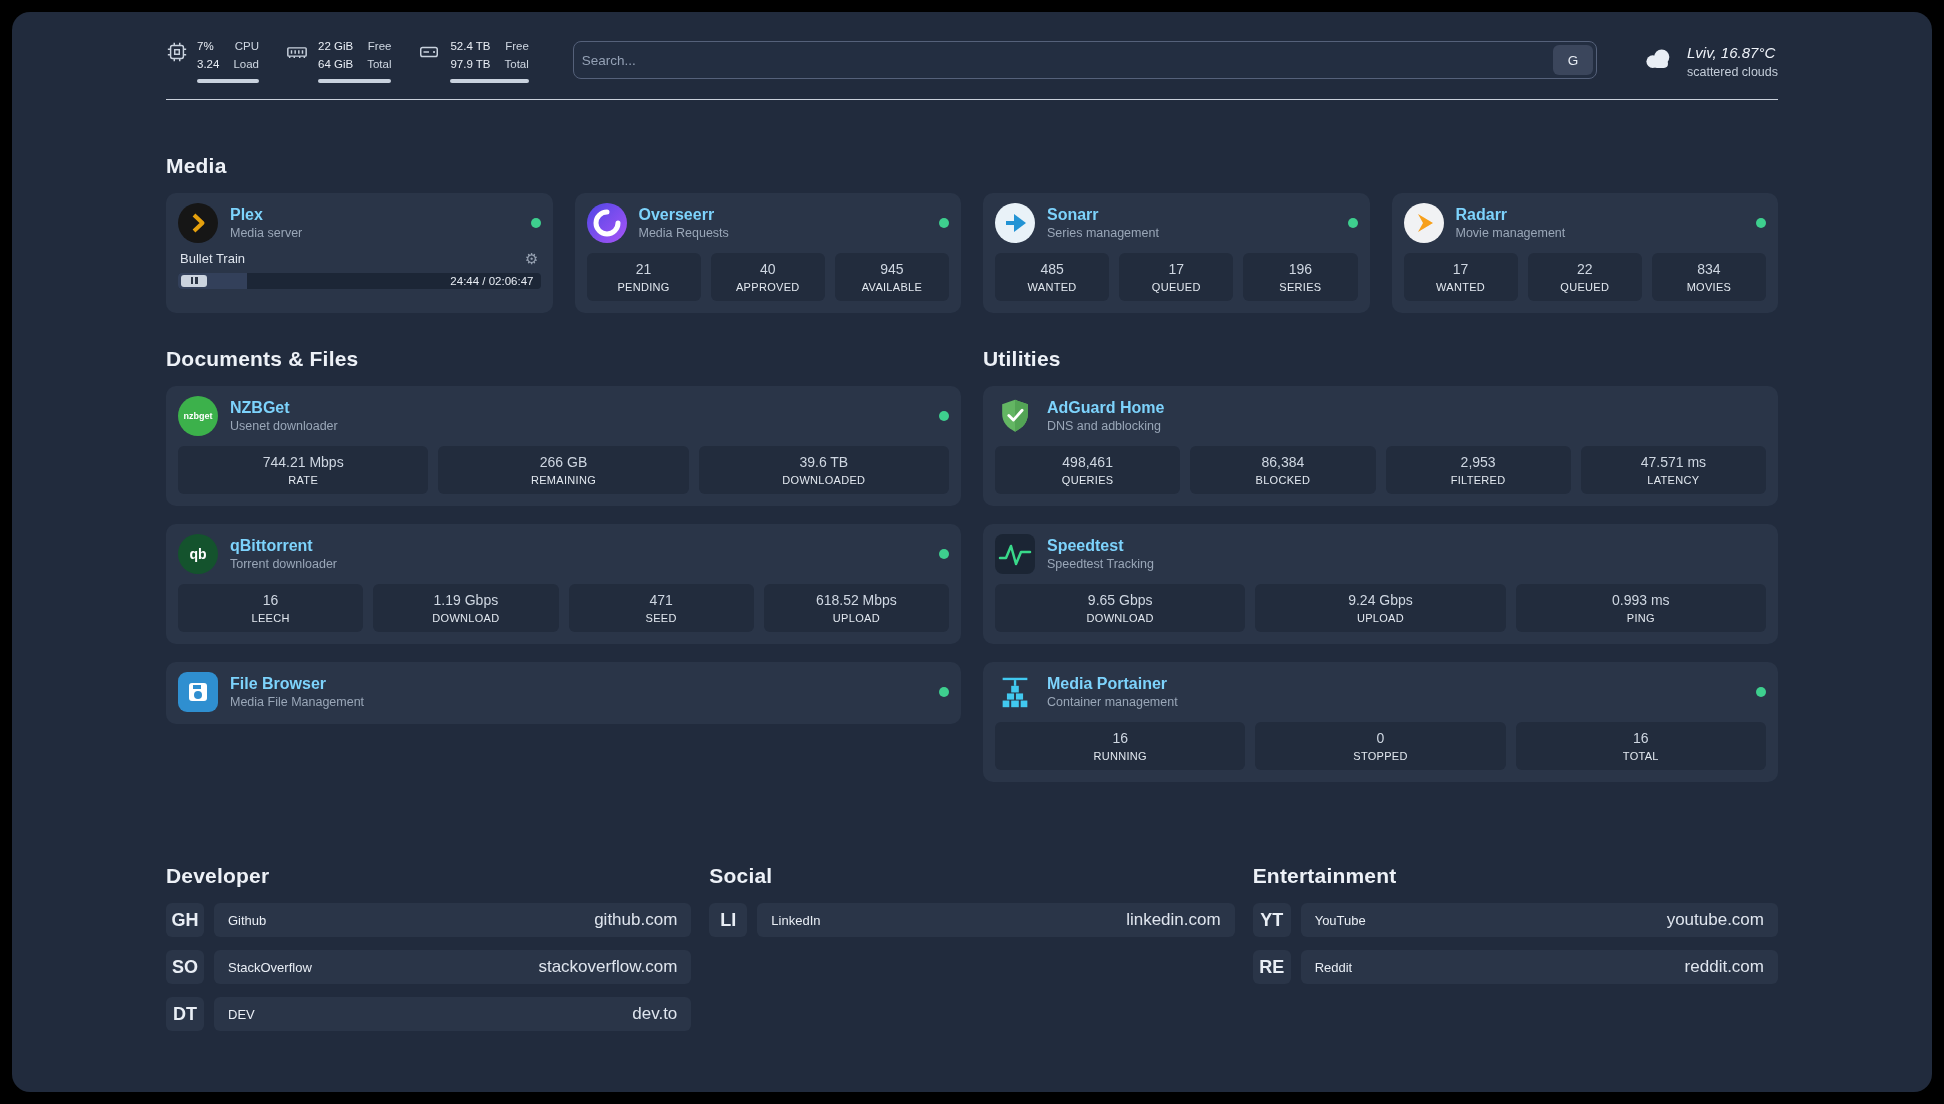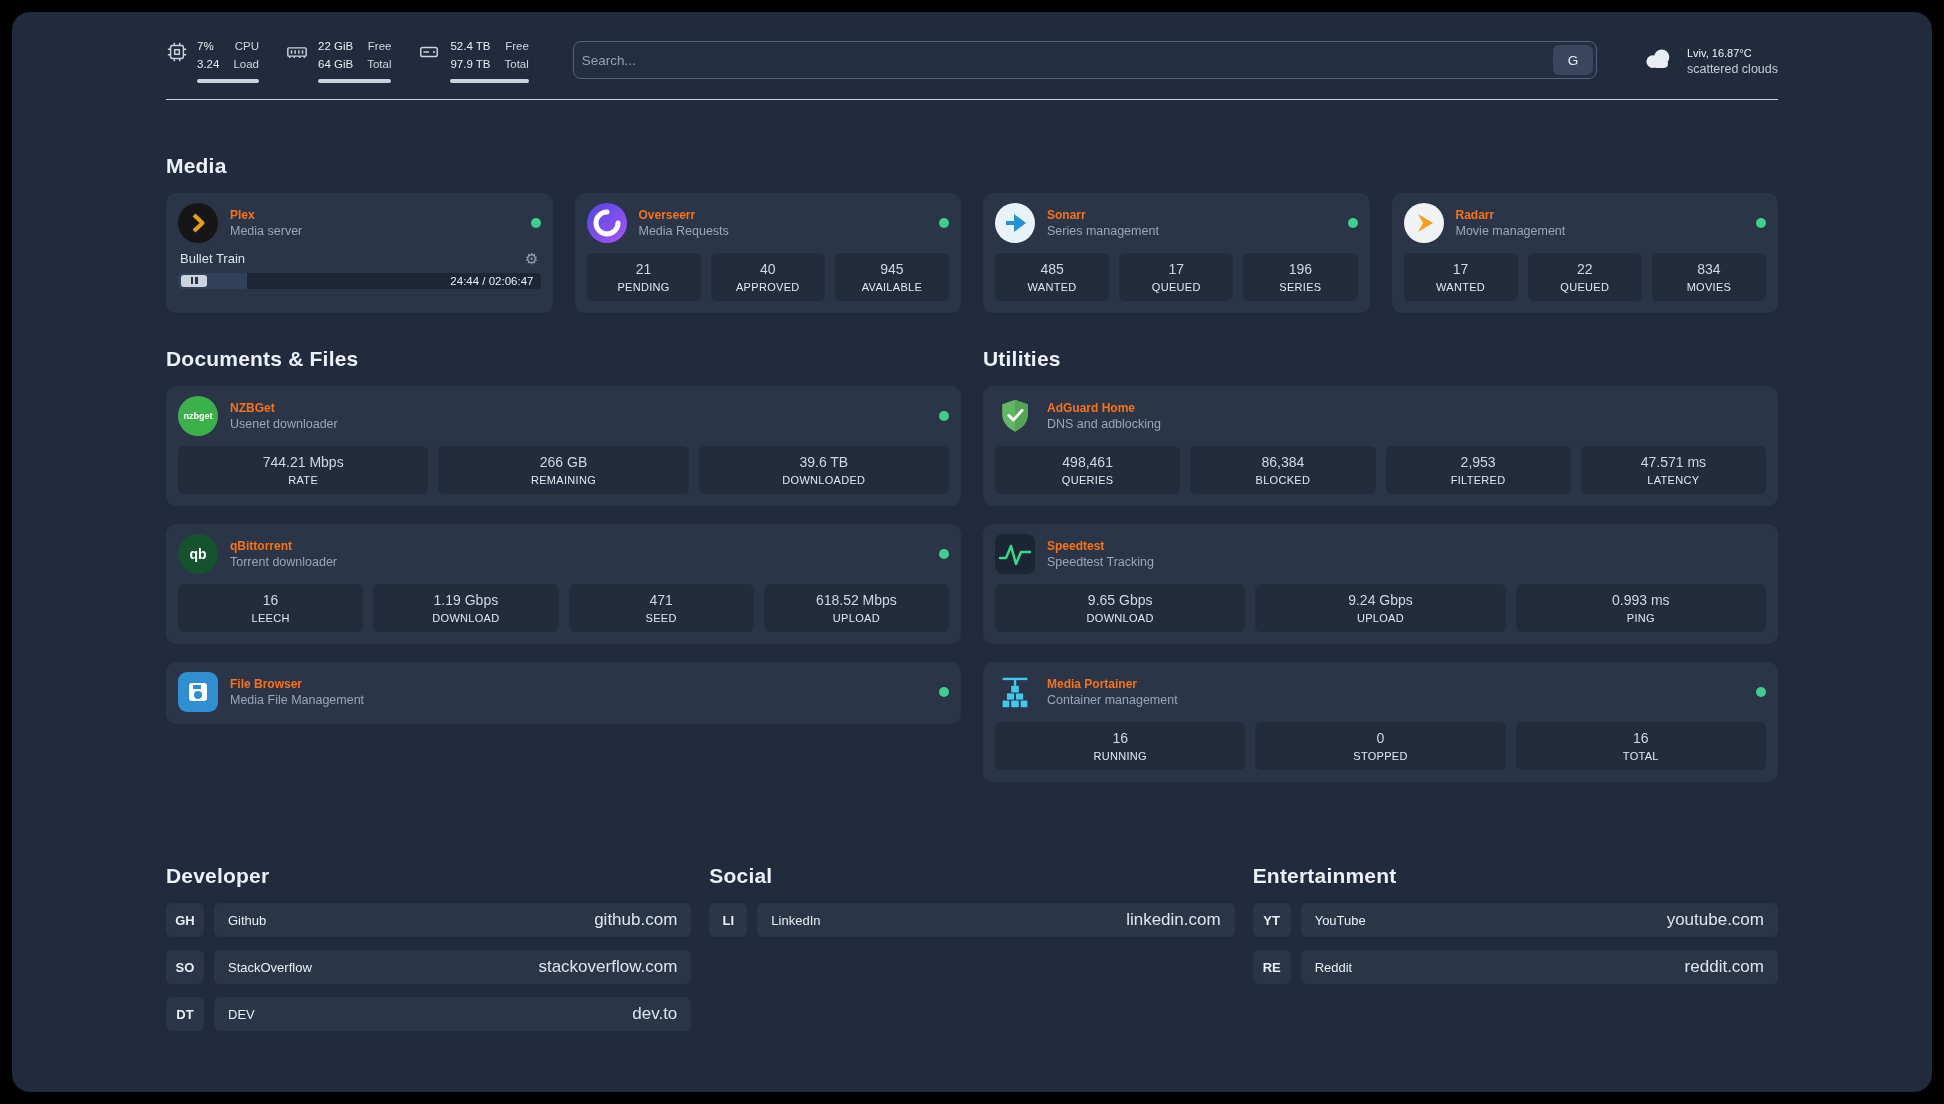--- a/index.html
+++ b/index.html
@@ -21,36 +21,36 @@
   .sysbar { height:4px; border-radius:2px; background:#c9d2de; margin-top:5px; }
   .searchwrap { flex:1; display:flex; align-items:center; margin:0 44px; height:38px;
     border:1px solid #55617a; border-radius:8px; background:#232e41; padding:3px 3px 3px 8px; }
   .searchwrap input { flex:1; background:transparent; border:0; outline:none; color:#e9eef5; font-size:13.5px;
     font-family:"Liberation Sans","DejaVu Sans",sans-serif; }
   .searchwrap input::placeholder { color:#94a1b5; }
   .gbtn { width:40px; height:30px; background:#3b465c; border:0; border-radius:6px; color:#e9eef5;
     font-size:13.5px; cursor:pointer; }
   .weather { display:flex; align-items:center; gap:10px; }
   .weather .wtxt { display:flex; flex-direction:column; }
-  .wloc { font-size:11px; color:#eef2f8; line-height:1.5; }
+  .wloc { font-size:15px; color:#eef2f8; line-height:1.5;font-style:italic; }
   .wcond { font-size:12.5px; color:#c4cdd9; }
   .divider { border-top:1.5px solid #dbe2ec; opacity:.9; margin-top:16px; }
 
   
   h2.sect { font-size:21px; font-weight:600; color:#edf1f7; margin-bottom:15px; letter-spacing:.2px; }
   .media-section { margin-top:54px; }
   .grid4 { display:grid; grid-template-columns:repeat(4,1fr); gap:22px; }
   .twocol { display:grid; grid-template-columns:1fr 1fr; gap:22px; margin-top:34px; align-items:start; }
   .bookmarks { display:grid; grid-template-columns:repeat(3,1fr); gap:18px; margin-top:64px; padding-bottom:40px; }
 
   
   .card { background:#2a3548; border-radius:10px; padding:10px 12px 12px; margin-bottom:18px; cursor:pointer; }
   .grid4 .card { margin-bottom:0; }
   .chead { display:flex; align-items:center; gap:12px; }
-  .titles .name { font-size:12px; font-weight:600; color:#f97316; }
+  .titles .name { font-size:16px; font-weight:600; color:#7dd3fc; }
   .titles .sub { font-size:12.5px; color:#9aa7b8; margin-top:2px; }
   .dot { margin-left:auto; width:10px; height:10px; border-radius:50%; background:#3ecf8e; }
   .icon40 { width:40px; height:40px; flex:0 0 auto; display:flex; align-items:center; justify-content:center; }
   .icon40.circle { border-radius:50%; }
   .ic-plex { background:#161616; border-radius:50%; }
   .ic-nzb { background:#3cb14b; border-radius:50%; color:#fff; font-size:9px; font-weight:700; }
   .ic-qb { background:#14532d; border-radius:50%; color:#fff; font-size:14px; font-weight:700; }
   .ic-fb { background:#2f8fd0; border-radius:9px; }
   .ic-speed { background:#1b2534; border-radius:8px; }
   .stats { display:flex; gap:10px; margin-top:10px; }
@@ -66,21 +66,21 @@
     display:flex; align-items:center; overflow:hidden; }
   .seekfill { position:absolute; left:0; top:0; bottom:0; background:#33405a; }
   .pausebtn { position:relative; z-index:1; width:26px; height:12px; background:#cbd3de; border:0;
     border-radius:3px; margin-left:3px; display:flex; align-items:center; justify-content:center; gap:2px; cursor:pointer; }
   .pausebtn i { display:block; width:2.5px; height:7px; background:#2a3444; }
   .ptime { position:relative; z-index:1; margin-left:auto; margin-right:7px; font-size:11.5px; color:#e8edf4; }
 
   
   .bm { display:flex; align-items:center; gap:10px; margin-bottom:13px; cursor:pointer; }
   .bm-abbr { width:38px; height:34px; background:#2a3548; border-radius:6px; display:flex;
-    align-items:center; justify-content:center; font-size:13px; font-weight:600; color:#e9eef5; flex:0 0 auto; }
+    align-items:center; justify-content:center; font-size:18px; font-weight:600; color:#e9eef5; flex:0 0 auto; }
   .bm-pill { flex:1; height:34px; background:#2a3548; border-radius:6px; display:flex; align-items:center;
     padding:0 14px; font-size:13px; color:#e9eef5; }
   .bm-domain { margin-left:auto; font-size:17px; color:#dfe5ee; }
 </style>
 </head>
 <body>
 
 <div class="page">
 <div class="content">
 

